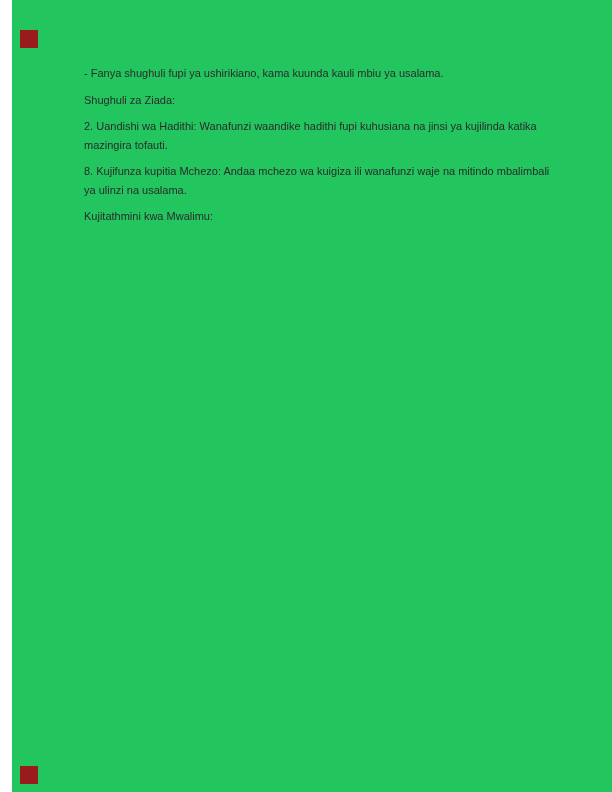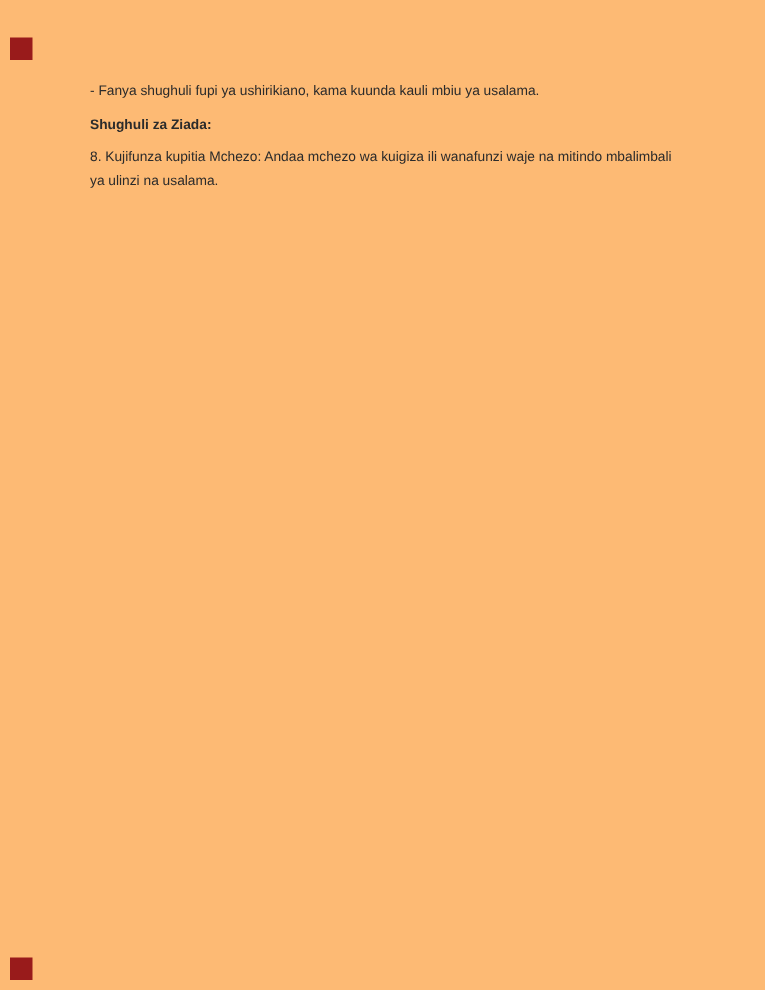--- a/index.html
+++ b/index.html
@@ -10,57 +10,61 @@
     width: 612px;
     height: 792px;
     background: #ffffff;
     position: relative;
     overflow: hidden;
     font-family: "Liberation Sans", "DejaVu Sans", sans-serif;
   }
   .page {
     position: absolute;
     inset: 0;
-    background: #fdba74;
+    background: #22c55e;
+    margin-left: 12px;
   }
   .content {
     position: absolute;
     left: 72px;
     top: 64px;
     width: 482px;
     font-size: 11px;
     line-height: 18.5px;
     color: #2b2b2b;
     letter-spacing: 0;
   }
   .para {
     margin: 0 0 8px 0;
     white-space: pre-line; 
   }
   .heading {
-    font-weight: bold;
+    font-weight: normal;
   }
   .corner-marker {
     position: absolute;
     left: 8px;
     width: 18px;
     height: 18px;
   }
   .corner-marker.top { top: 30px; }
   .corner-marker.bottom { top: 766px; }
 </style>
 </head>
 <body style="background: rgb(255, 255, 255);">
 
 <div class="page">
 
   <div class="corner-marker top" style="background: rgb(153, 27, 27);"></div>
 
   <div class="content" style="color: rgb(43, 43, 43);">
     <div class="para">- Fanya shughuli fupi ya ushirikiano, kama kuunda kauli mbiu ya usalama.</div>
     <div class="para heading">Shughuli za Ziada:</div>
+    <div class="para">2. Uandishi wa Hadithi: Wanafunzi waandike hadithi fupi kuhusiana na jinsi ya kujilinda katika
+mazingira tofauti.</div>
     <div class="para">8. Kujifunza kupitia Mchezo: Andaa mchezo wa kuigiza ili wanafunzi waje na mitindo mbalimbali
 ya ulinzi na usalama.</div>
+    <div class="para heading">Kujitathmini kwa Mwalimu:</div>
   </div>
 
   <div class="corner-marker bottom" style="background: rgb(153, 27, 27);"></div>
 
 </div>
 
 </body></html>

